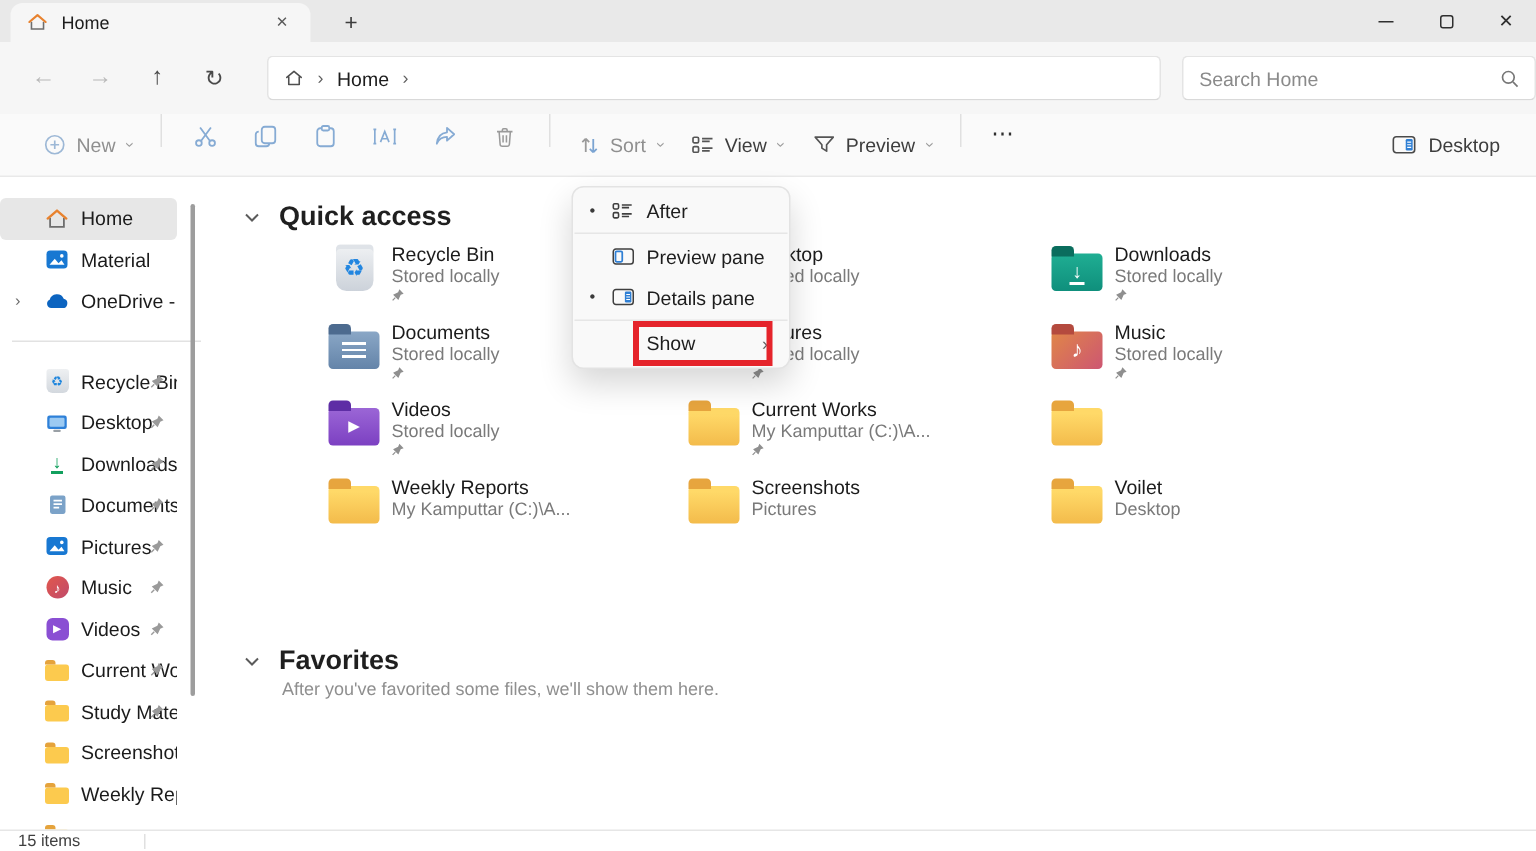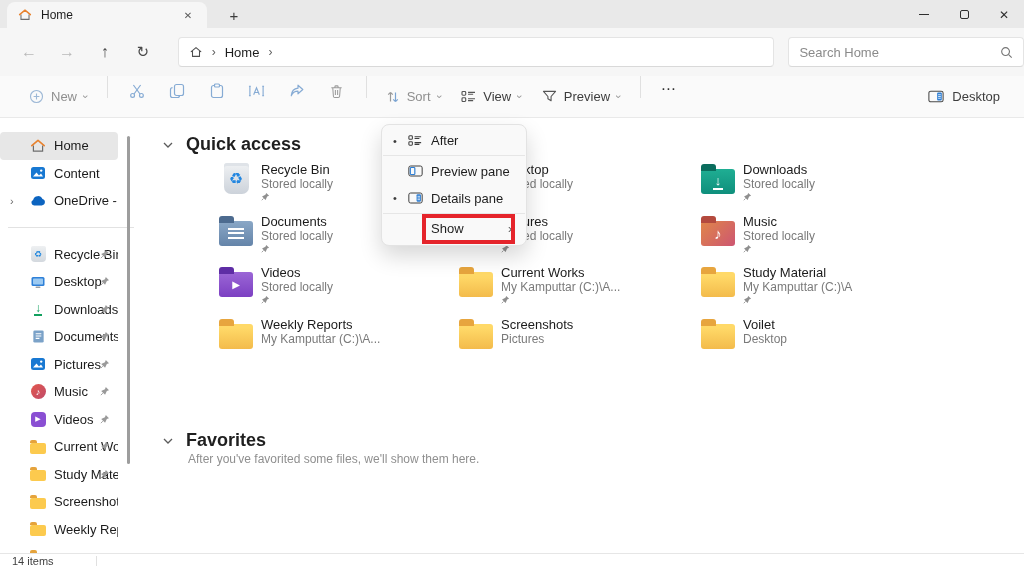--- a/index.html
+++ b/index.html
@@ -296,21 +296,21 @@
         <span class="sb-label">Home</span>
       </div>
       <div class="sb-item">
         <span class="mini">
           <svg viewBox="0 0 16 16" width="16" height="16">
               <rect x="1" y="2" width="14" height="12" rx="2.5" fill="#1878d2"></rect>
               <path d="M3 11.5 6.5 7.5 9 10.5 11 8.5 13 11.5z" fill="#fff"></path>
               <circle cx="11.2" cy="5.6" r="1.2" fill="#fff"></circle>
             </svg>
         </span>
-        <span class="sb-label">Content</span>
+        <span class="sb-label">Material</span>
       </div>
       <div class="sb-item">
         <span class="sb-expander"></span>
         <span class="mini">
           <svg viewBox="0 0 20 13" width="18" height="12">
               <path d="M5.2 12h9.4a4 4 0 0 0 1-7.88A6.2 6.2 0 0 0 3.9 5.1 3.6 3.6 0 0 0 5.2 12z" fill="#0c64c0"></path>
             </svg>
         </span>
         <span class="sb-label">OneDrive - Pers</span>
       </div>
@@ -618,30 +618,20 @@
                   <path d="M7 1.2 10.8 5 8.2 6.1 6.1 10.6 1.4 5.9 5.9 3.8z" fill="#8f8f8f"></path>
                   <path d="M3.4 8.6 1 11" stroke="#8f8f8f" stroke-width="1.1"></path>
                 </svg>
               </span>
           </span>
         </div>
         <div class="qa-tile">
           <span class="icon-slot">
               <span class="folder"></span>
             </span>
-          <span class="tile-text">
-            <span class="tile-name" style="display:block">Study Material</span>
-            <span class="tile-sub" style="display:block">My Kamputtar (C:)\A</span>
-            <span class="tile-pin" style="display:block">
-                <svg viewBox="0 0 12 12" width="9" height="9">
-                  <path d="M7 1.2 10.8 5 8.2 6.1 6.1 10.6 1.4 5.9 5.9 3.8z" fill="#8f8f8f"></path>
-                  <path d="M3.4 8.6 1 11" stroke="#8f8f8f" stroke-width="1.1"></path>
-                </svg>
-              </span>
-          </span>
         </div>
         <div class="qa-tile">
           <span class="icon-slot">
               <span class="folder"></span>
             </span>
           <span class="tile-text">
             <span class="tile-name" style="display:block">Voilet</span>
             <span class="tile-sub" style="display:block">Desktop</span>
           </span>
         </div>
@@ -653,21 +643,21 @@
               <path d="M1 1 5 5 9 1" fill="none" stroke="#5b5b5b" stroke-width="1.3"></path>
             </svg>
         </span>
         <span>Favorites</span>
       </div>
       <div class="empty-text">After you've favorited some files, we'll show them here.</div>
     </div>
   </div>
 
   <div class="statusbar">
-    <span>14 items</span>
+    <span>15 items</span>
     <span class="status-sep"></span>
   </div>
 
   <div class="ctx-menu">
     <div class="ctx-item selected">
       <span class="ctx-bullet"></span>
       <span class="ctx-icon">
         <svg viewBox="0 0 16 14" width="14" height="13" fill="none" stroke="#3f3f3f" stroke-width="1.2">
             <rect x="1" y="1.6" width="4" height="4" rx="1"></rect>
             <path d="M7.5 2.6h7.5M7.5 4.6h5.5"></path>

